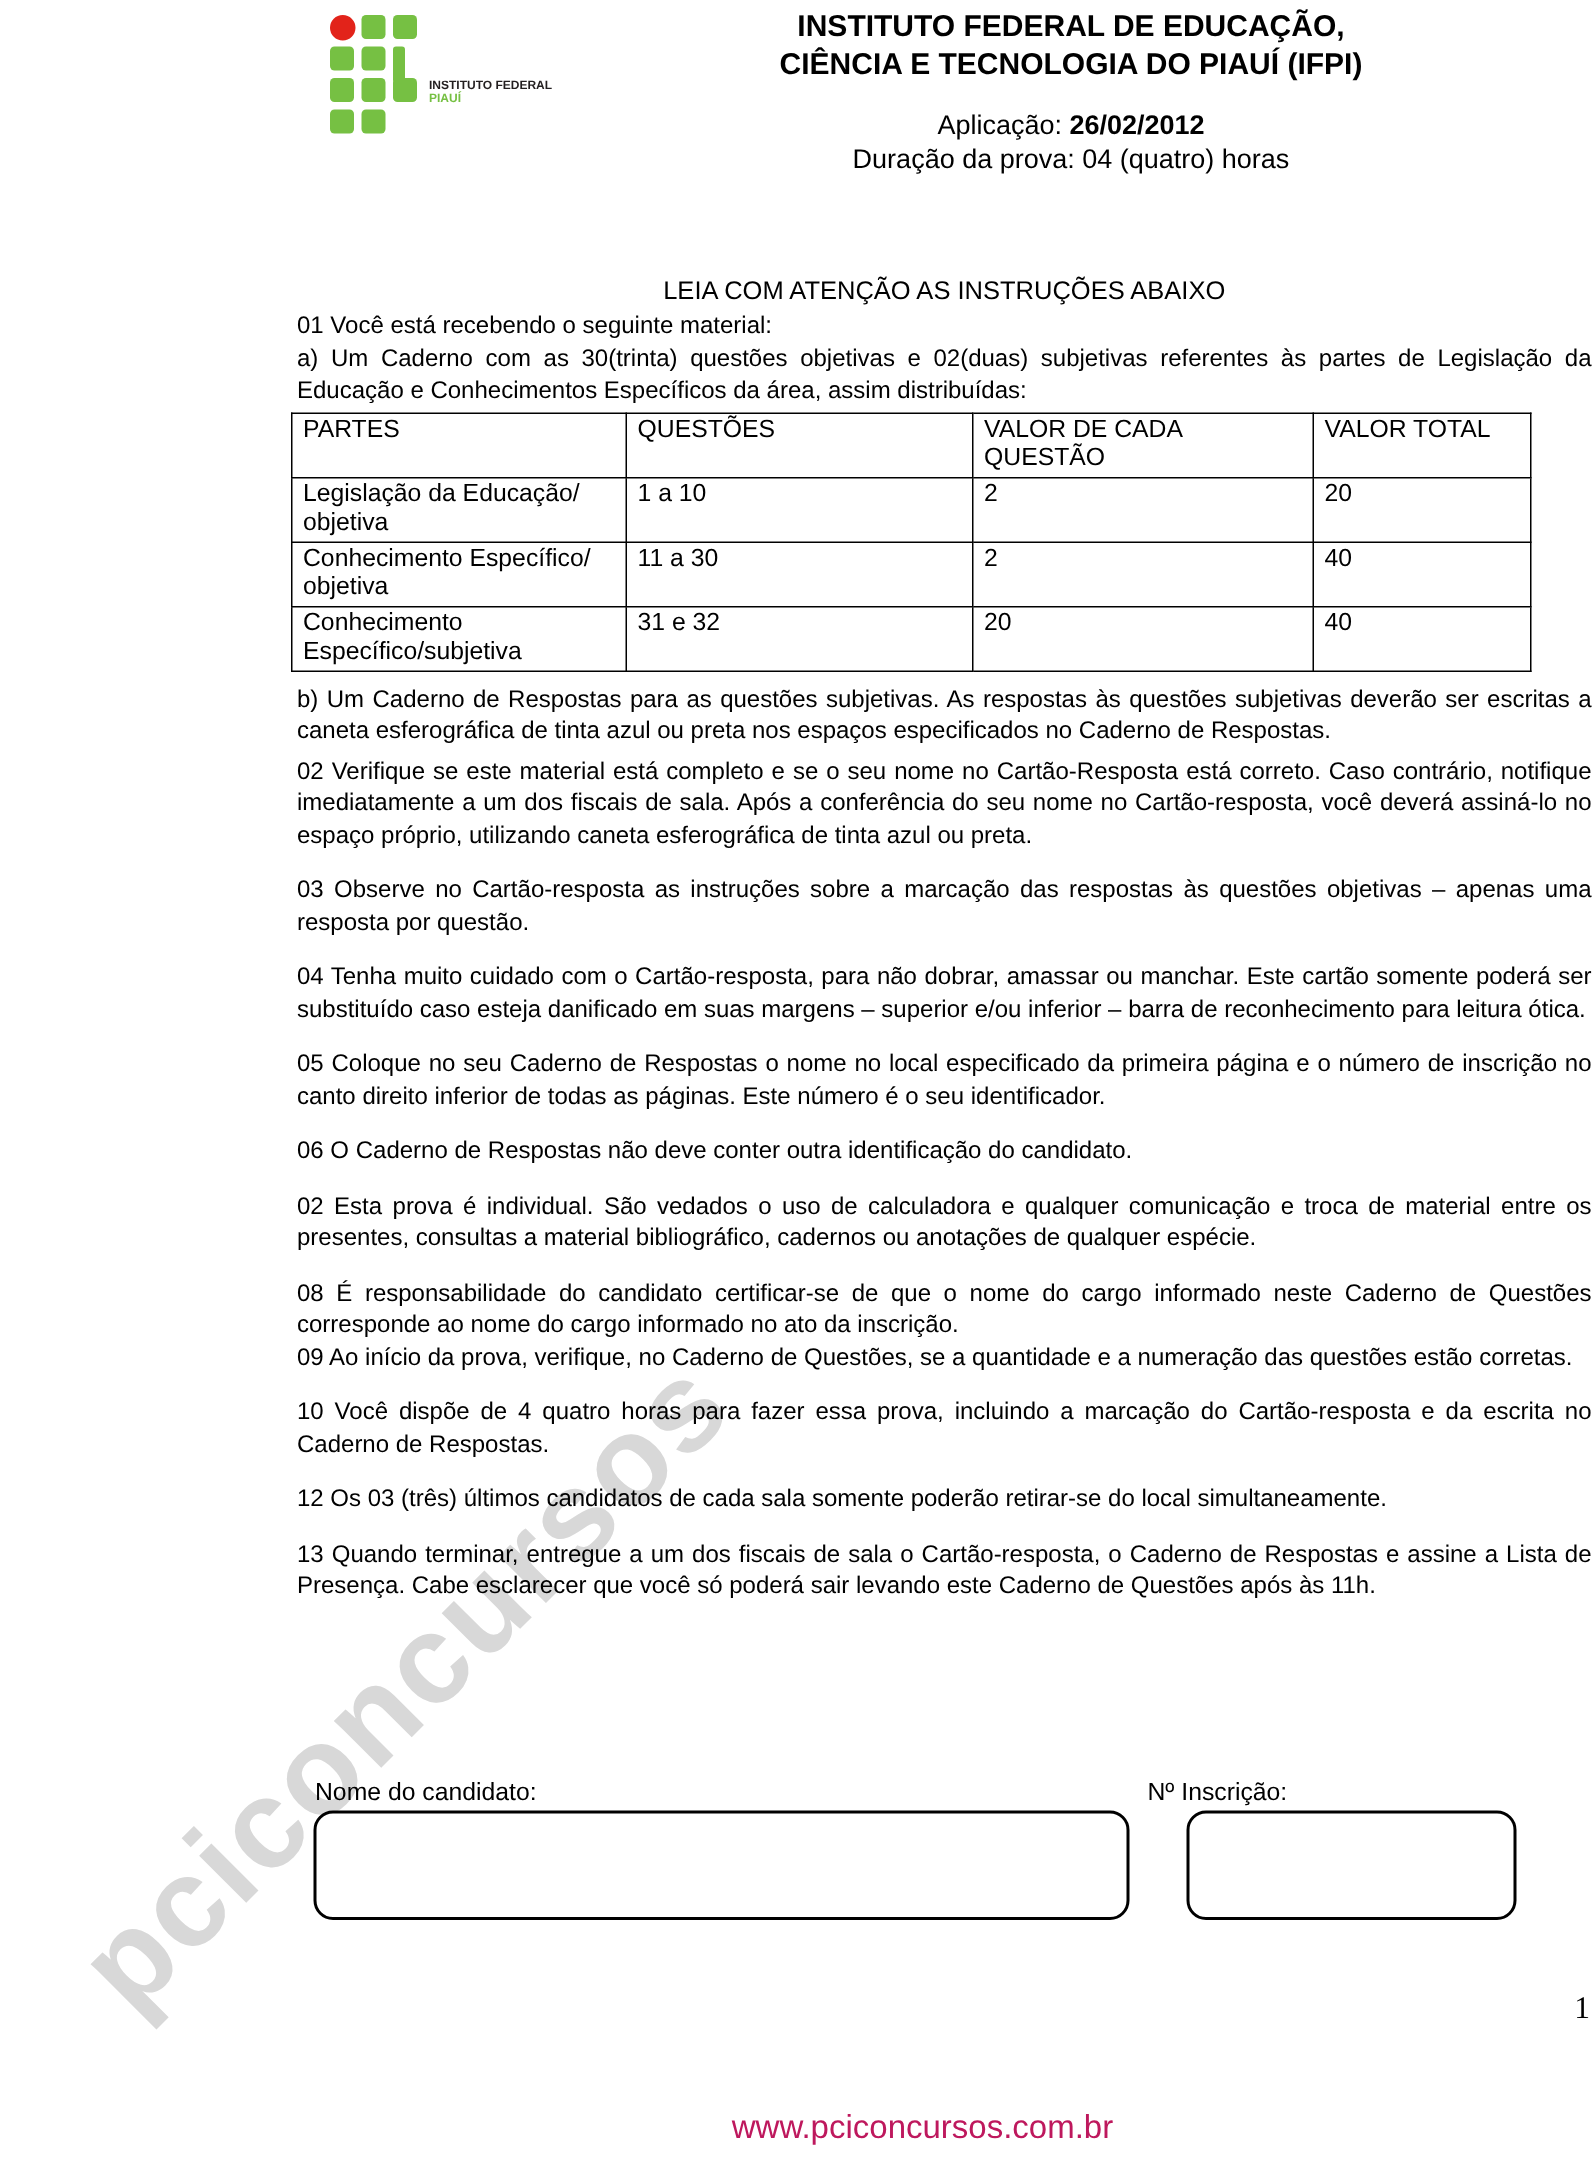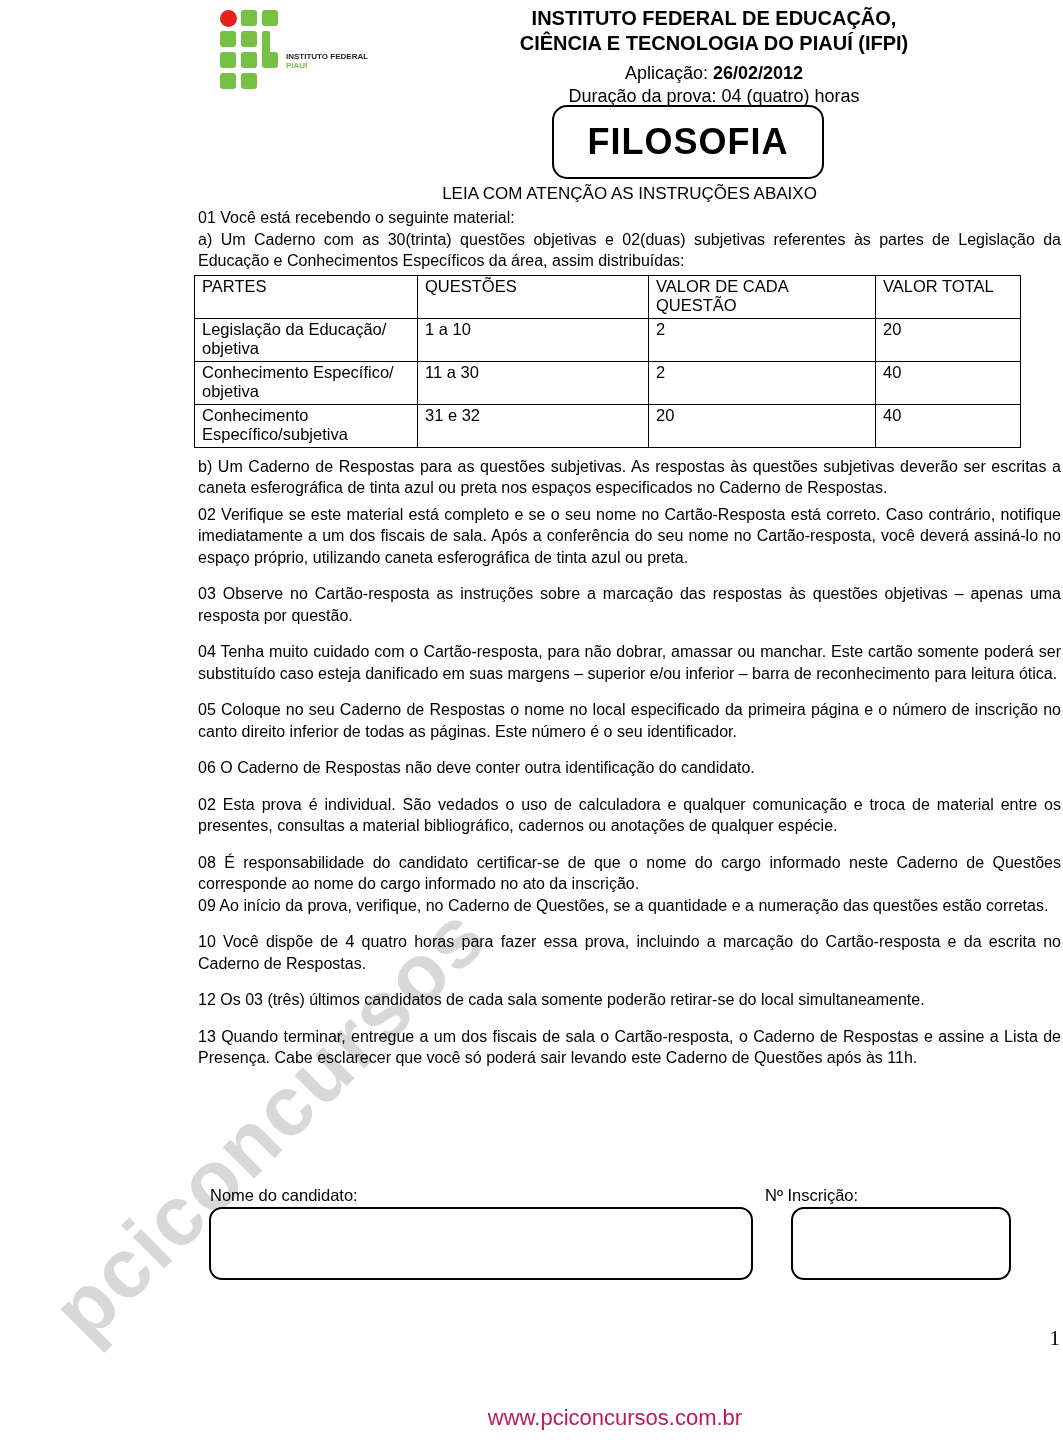--- a/index.html
+++ b/index.html
@@ -19,21 +19,21 @@
   .logo{position:absolute;left:220px;top:10px;width:150px;height:80px;}
   .logo .cell{position:absolute;width:16px;height:16px;background:#76c043;border-radius:3px;}
   .logo .dot{position:absolute;width:17px;height:17px;background:#e2231a;border-radius:50%;}
   .logo .stem{position:absolute;width:8px;height:24px;background:#76c043;border-radius:2px;}
   .logo-wordmark{position:absolute;left:66px;top:42px;line-height:9px;}
   .logo-wordmark .l1{font-size:8px;font-weight:bold;color:#231f20;letter-spacing:0;}
   .logo-wordmark .l2{font-size:8px;font-weight:bold;color:#76c043;}
   
   .inst-block{position:absolute;left:404px;top:6px;width:620px;text-align:center;}
   .inst-line{font-size:20px;font-weight:bold;line-height:25px;}
-  .app-line{font-size:18px;line-height:23px;margin-top:6px;}
+  .app-line{font-size:18px;line-height:23px;margin-top:16px;}
   .app-line b{font-weight:bold;}
   .dur-line{font-size:18px;line-height:23px;}
   .subject-box{
     position:absolute;left:552px;top:105px;width:268px;height:70px;
     border:2.5px solid #000;border-radius:15px;
     display:flex;align-items:center;justify-content:center;
     font-size:36px;font-weight:bold;letter-spacing:1px;
   }
   
   .main{position:absolute;left:198px;top:184px;width:863px;}
@@ -95,23 +95,20 @@
     </div>
   </div>
 
   <div class="inst-block">
     <div class="inst-line">INSTITUTO FEDERAL DE EDUCAÇÃO,</div>
     <div class="inst-line">CIÊNCIA E TECNOLOGIA DO PIAUÍ (IFPI)</div>
     <div class="app-line"><span>Aplicação: </span><b>26/02/2012</b></div>
     <div class="dur-line">Duração da prova: 04 (quatro) horas</div>
   </div>
 
-  <div class="subject-box">
-    <span>FILOSOFIA</span>
-  </div>
 
   <div class="main">
     <div class="heading">LEIA COM ATENÇÃO AS INSTRUÇÕES ABAIXO</div>
     <p class="para">01 Você está recebendo o seguinte material:</p>
     <p class="para">a) Um Caderno com as 30(trinta) questões objetivas e 02(duas) subjetivas referentes às  partes de Legislação da Educação e Conhecimentos Específicos da área,  assim distribuídas:</p>
 
     <table class="dist">
       <colgroup>
         <col style="width:223px">
           <col style="width:231px">

